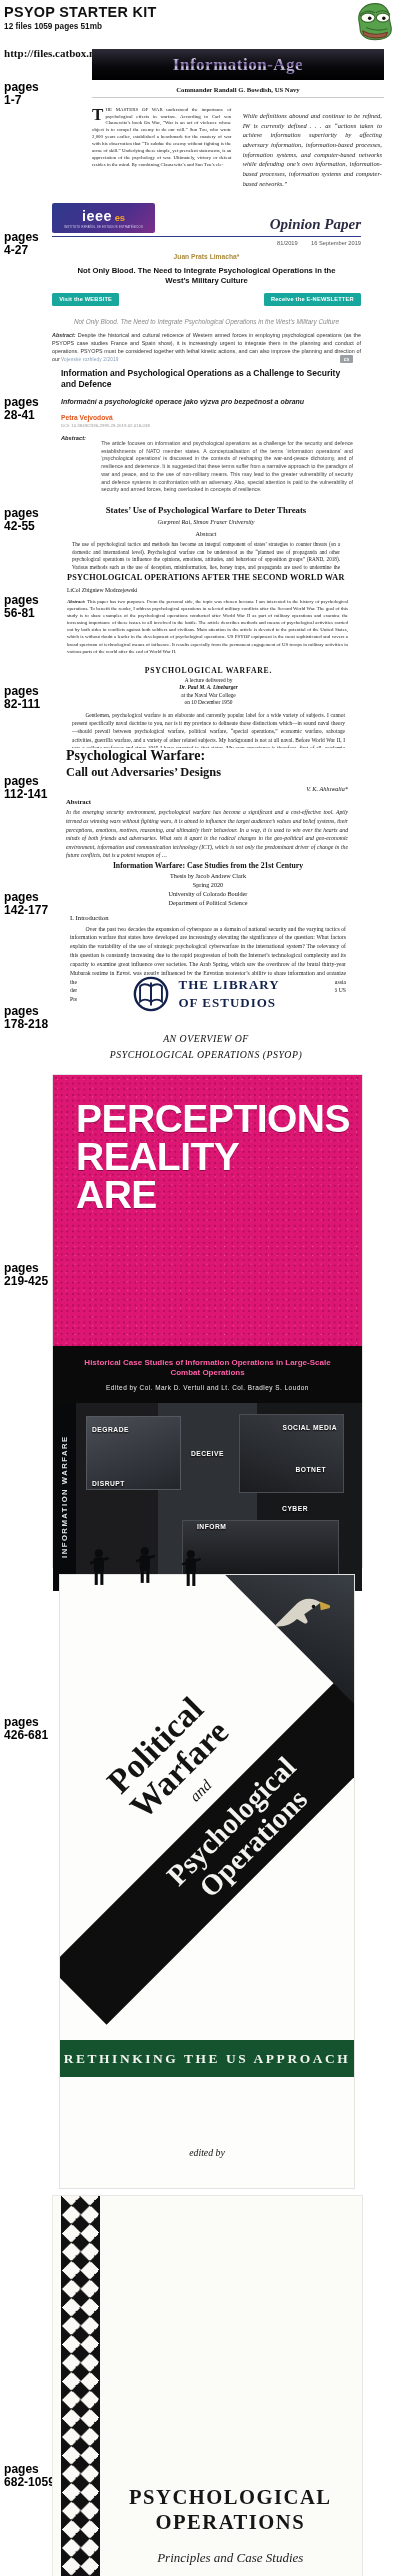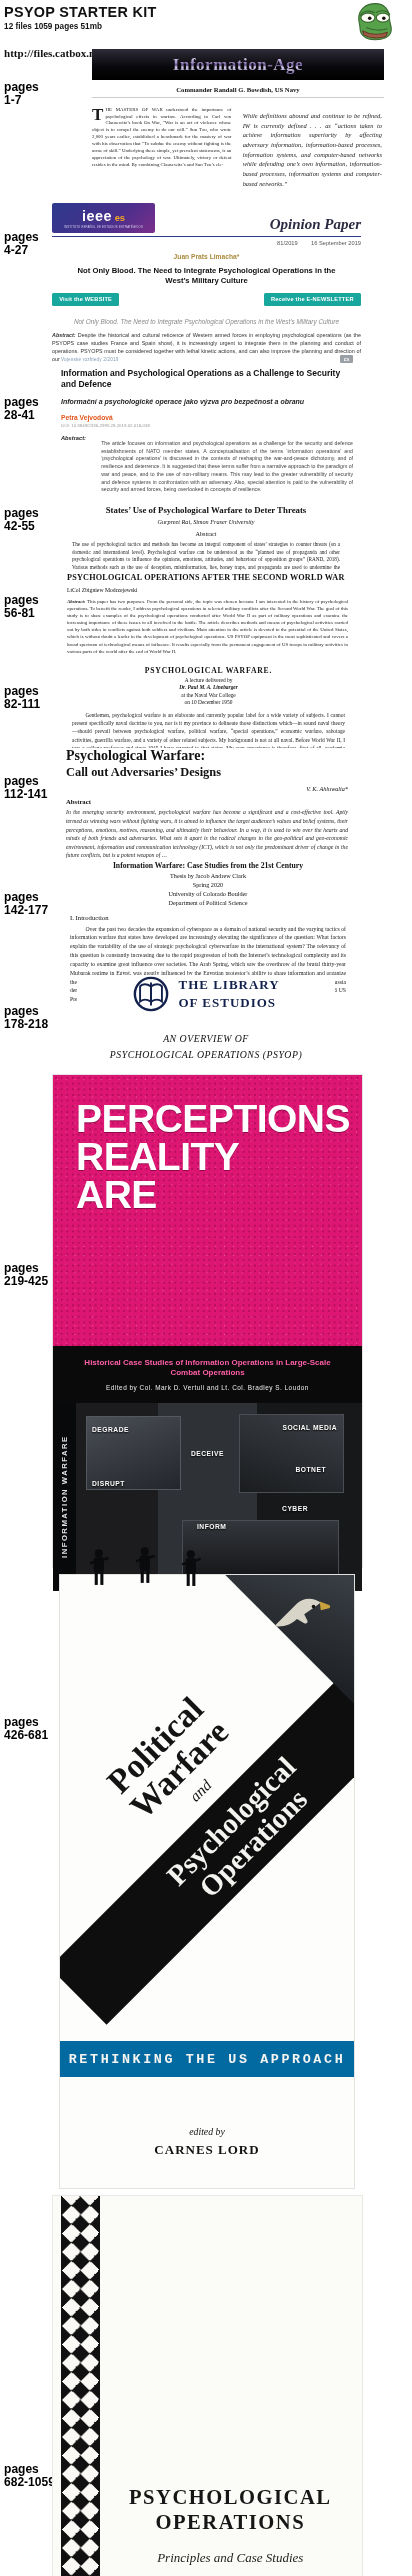--- a/index.html
+++ b/index.html
@@ -135,22 +135,22 @@
   .doc11{left:59px;top:1574px;width:294px;height:613px;border:0.5px solid #e3e3e0;background:#fdfdfc;overflow:hidden;}
   .dg-stack{position:absolute;top:-10.3px;left:-85px;width:464px;height:464px;display:flex;flex-direction:column;
             justify-content:center;text-align:center;transform:rotate(-45deg);}
   .dg-w{font-family:"Liberation Serif",serif;font-weight:700;font-size:34px;line-height:1.02;color:#141414;}
   .dg-and{font-family:"Liberation Serif",serif;font-style:italic;font-size:15.5px;color:#141414;margin:3.1px 0;}
   .dg-black{background:#0e0e0e;padding:9.3px 0;margin-top:6.2px;}
   .dg-wb{font-family:"Liberation Serif",serif;font-weight:700;font-size:29px;line-height:1.08;color:#f3f3f0;}
   .dg-eagle{position:absolute;top:0;right:0;width:165px;height:165px;
             clip-path:polygon(22% 0,100% 0,100% 78%);background:linear-gradient(200deg,#3a3f45,#15171a 70%);}
   .dg-eagle svg{position:absolute;right:5.2px;top:13.4px;width:103px;height:62px;}
-  .dg-sub-band{position:absolute;left:0;right:0;bottom:111px;background:#0369a1;color:#f4f4f1;text-align:center;
-               padding:10.3px 0;font-family:Liberation Mono, monospace;font-weight:700;font-size:13.4px;letter-spacing:2.6px;}
+  .dg-sub-band{position:absolute;left:0;right:0;bottom:111px;background:#14532d;color:#f4f4f1;text-align:center;
+               padding:10.3px 0;font-family:Liberation Serif, serif;font-weight:700;font-size:13.4px;letter-spacing:2.6px;}
   .dg-editors{position:absolute;left:0;right:0;bottom:30px;text-align:center;color:#111;font-family:"Liberation Serif",serif;}
   .dg-edited{font-style:italic;font-size:9.8px;}
   .dg-ed{font-weight:700;font-size:13px;letter-spacing:1px;margin-top:4.6px;}
 
   
   .doc12{left:52px;top:2195px;width:309px;height:927px;background:#fbfbf8;border:0.5px solid #e8e8e4;}
   .cw-strip{position:absolute;left:8.2px;top:0;bottom:0;width:37px;border-left:1.5px solid #111;border-right:1.5px solid #111;
     background:conic-gradient(from 45deg,#111 0deg 90deg,#faf9f5 90deg 180deg,#111 180deg 270deg,#faf9f5 270deg 360deg);
     background-size:18.5px 18.5px;}
   .cw-main{position:absolute;left:58px;right:12.4px;top:289px;text-align:center;font-family:"Liberation Serif",serif;}
@@ -402,21 +402,20 @@
       </div>
     </div>
     <div class="dg-eagle">
       <svg viewBox="0 0 170 120">
           <use href="#eagleg"></use>
         </svg>
     </div>
     <div class="dg-sub-band">RETHINKING THE US APPROACH</div>
     <div class="dg-editors">
       <div class="dg-edited">edited by</div>
-      <div class="dg-ed">CARNES LORD</div>
     </div>
   </section>
 
   <section class="doc doc12">
     <div class="cw-strip"></div>
     <div class="cw-main">
       <div class="cw-title">PSYCHOLOGICAL</div>
       <div class="cw-title">OPERATIONS</div>
       <div class="cw-sub">Principles and Case Studies</div>
     </div>

